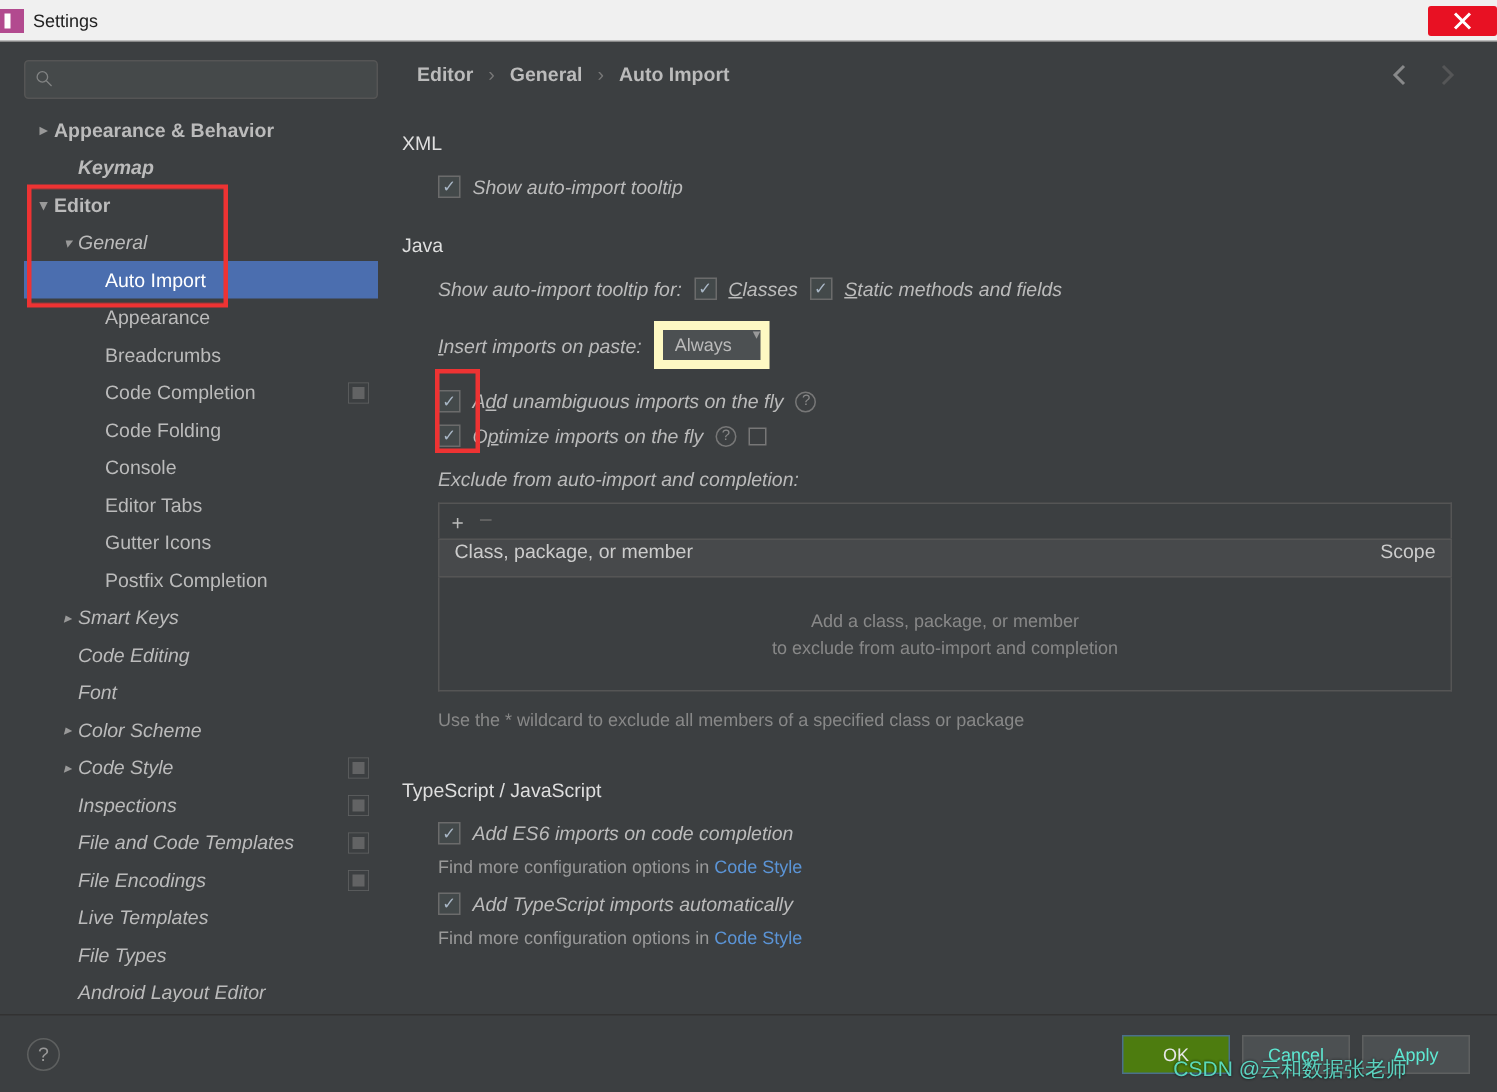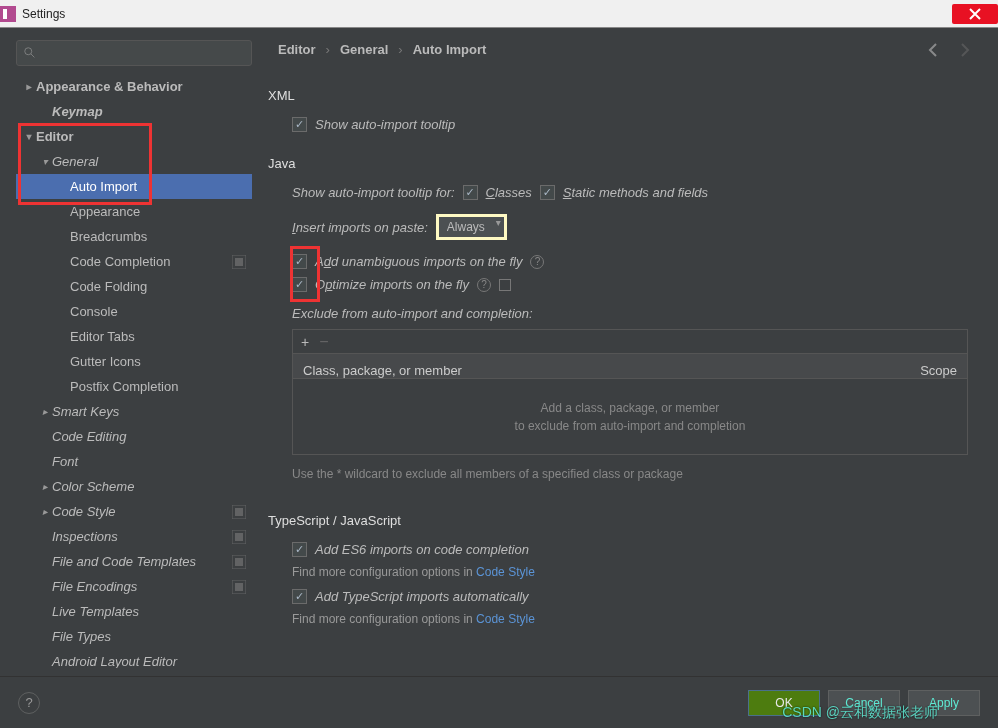--- a/index.html
+++ b/index.html
@@ -43,33 +43,33 @@
 .content { position: absolute; top: 80px; left: 268px; right: 22px; bottom: 60px; overflow-y: auto; font-size: 13px; }
 .content::-webkit-scrollbar { width: 10px; }
 .content::-webkit-scrollbar-thumb { background: #5a5d5f; border-radius: 2px; }
 .section-title { color: #dfdfdf; font-size: 13px; margin: 8px 0 14px 0; }
 .row { display: flex; align-items: center; margin: 0 0 14px 24px; gap: 8px; }
 .row.tight { margin-bottom: 8px; }
 .checkbox { width: 15px; height: 15px; border: 1px solid #6b6b6b; background: #43494a; display: inline-flex; align-items: center; justify-content: center; }
 .checkbox.checked::after { content: "✓"; color: #a9b7c6; font-size: 11px; }
 .lbl-txt { color: #bbb; font-style: italic; }
 .und { text-decoration: underline; }
-select.combo { background: #4c5052; color: #bbb; border: 3px solid #fef9c3; padding: 3px 18px 3px 8px; font-size: 12px; appearance: none; }
+select.combo { background: #4c5052; color: #bbb; border: 6px solid #fef9c3; padding: 3px 18px 3px 8px; font-size: 12px; appearance: none; }
 .combo-wrap { position: relative; display: inline-block; }
 .combo-wrap::after { content: "▾"; position: absolute; right: 6px; top: 3px; color: #999; font-size: 10px; pointer-events: none; }
 .help-icon { width: 14px; height: 14px; border: 1px solid #777; border-radius: 50%; display: inline-flex; align-items: center; justify-content: center; font-size: 10px; color: #888; }
 .mini-icon { width: 12px; height: 12px; border: 1px solid #777; display: inline-block; }
 
 .red-box-2 { position: absolute; left: 290px; top: 246px; width: 30px; height: 56px; border: 3px solid #e33; pointer-events: none; }
 
 .exclude-panel { margin-left: 24px; margin-right: 8px; }
 .toolbar { background: #3c3f41; border: 1px solid #555; border-bottom: none; height: 24px; display: flex; align-items: center; padding: 0 8px; gap: 10px; }
 .plus { color: #bbb; font-size: 14px; }
 .minus { color: #666; font-size: 16px; }
-.table-head { background: #47494b; border: 1px solid #555; height: 26px; display: flex; align-items: flex-end; padding: 0 10px; color: #ccc; }
+.table-head { background: #47494b; border: 1px solid #555; height: 26px; display: flex; align-items: flex-start; padding: 0 10px; color: #ccc; }
 .table-head .col1 { flex: 1; }
 .table-body { border: 1px solid #555; border-top: none; height: 76px; display: flex; flex-direction: column; align-items: center; justify-content: center; color: #888; font-size: 12px; gap: 4px; }
 .hint { color: #888; font-size: 12px; margin: 10px 0 0 24px; max-width: 400px; line-height: 1.5; }
 
 .link { color: #5b94d6; }
 .more-line { margin: 4px 0 10px 24px; font-size: 12px; color: #999; }
 
 .footer { position: absolute; bottom: 0; left: 0; right: 0; height: 52px; border-top: 1px solid #323232; display: flex; align-items: center; padding: 0 18px; }
 .help-btn { width: 22px; height: 22px; border: 1px solid #5e6060; border-radius: 50%; display: flex; align-items: center; justify-content: center; color: #999; font-size: 13px; }
 .footer .spacer { flex: 1; }

